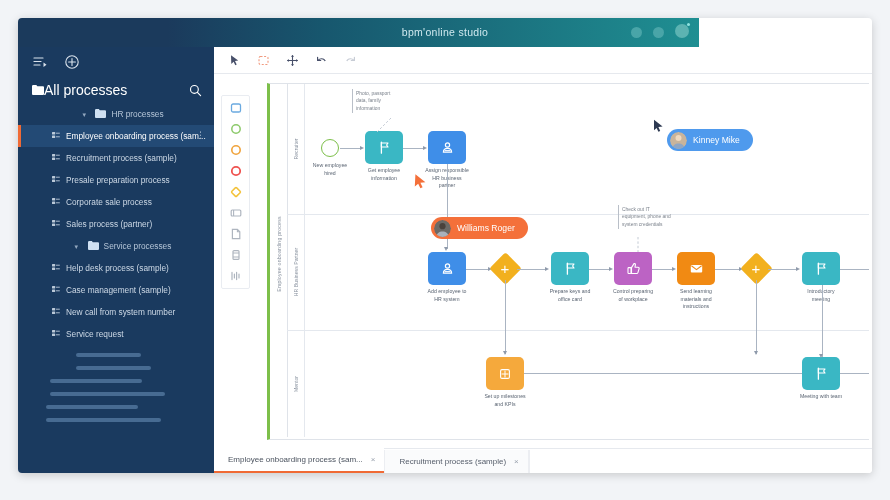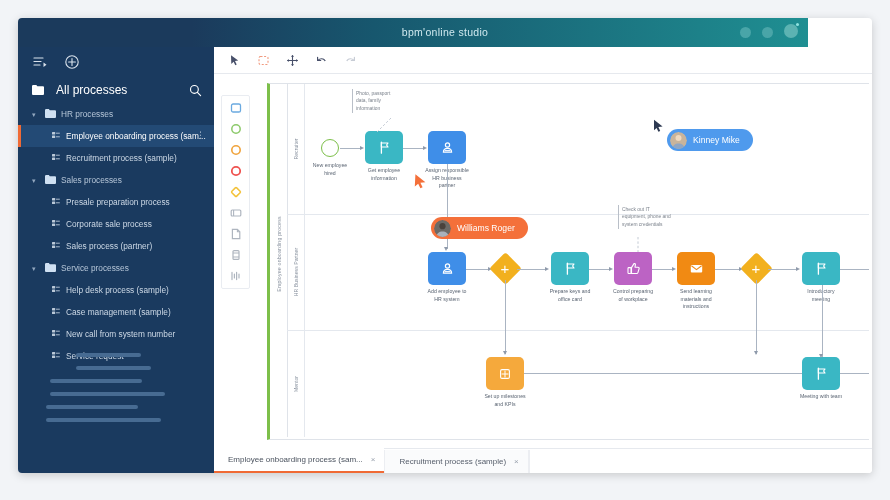--- a/index.html
+++ b/index.html
@@ -2,38 +2,38 @@
 <html><head>
 <meta charset="utf-8">
 <style>
   html,body{margin:0;padding:0;background:#f2f4f7;}
   body{width:890px;height:500px;font-family:"Liberation Sans",sans-serif;overflow:hidden;}
 
   #app{position:absolute;left:18px;top:18px;width:854px;height:455px;
        background:#fff;border-radius:4px;box-shadow:0 2px 10px rgba(0,0,0,.18);overflow:hidden;}
 
   
-  .titlebar{position:absolute;left:0;top:0;width:790px;height:29px;
+  .titlebar{position:absolute;left:0;top:0;width:681px;height:29px;
             background:linear-gradient(90deg,#1b3a5c 0%,#1b3a5c 22%,#17576e 45%,#1f8f92 100%);}
   .title-txt{position:absolute;left:0;top:0;width:854px;line-height:29px;text-align:center;
              color:#cfe9ef;font-size:10.5px;letter-spacing:.3px;}
   .dots{position:absolute;right:10px;top:7px;display:flex;gap:11px;align-items:center;}
   .dot{width:11px;height:11px;border-radius:50%;background:#49a5a8;}
   .dot.big{width:14px;height:14px;background:#5cb3b2;position:relative;top:-1px;}
   .dot.big:after{content:"";position:absolute;right:-1px;top:-1px;width:3px;height:3px;
                  background:#8fe3e0;border-radius:50%;}
 
   
   .sidebar{position:absolute;left:0;top:29px;width:196px;height:426px;background:#1a3a5f;}
   .side-top{height:30px;display:flex;align-items:center;gap:16px;padding:0 0 0 14px;}
   .ico-btn{width:16px;height:16px;opacity:.95;cursor:pointer;}
   .allproc{height:26px;display:flex;align-items:center;padding:0 12px 0 14px;position:relative;}
-  .allproc .lbl{color:#fff;font-size:12px;margin-left:12px;}
+  .allproc .lbl{color:#fff;font-size:14px;margin-left:0;}
   .search-ic{position:absolute;right:12px;top:6px;width:13px;height:13px;}
-  .grp{height:22px;display:flex;align-items:center;padding-left:14px;color:#b6c6d8;font-size:8.3px;}
+  .grp{height:22px;display:flex;align-items:center;padding-left:14px;color:#b6c6d8;font-size:8.3px;justify-content:center;}
   .grp .fold{margin-left:6px;margin-right:5px;}
   .cheV{width:7px;color:#93a8bf;font-size:7px;line-height:1;}
   .leaf{height:22px;display:flex;align-items:center;padding-left:34px;color:#cdd9e6;
         font-size:8.3px;position:relative;}
   .leaf .gly{margin-right:6px;opacity:.9;}
   .leaf.sel{background:#234a75;color:#fff;}
   .leaf.sel:before{content:"";position:absolute;left:0;top:0;width:3px;height:22px;background:#f06a35;}
   .kebab{position:absolute;right:9px;top:5px;color:#b9c8d8;font-size:9px;letter-spacing:0;line-height:10px;}
   .skel{position:absolute;left:0;right:0;}
   .sk{height:4px;border-radius:2px;background:#476b92;margin-bottom:9px;}
@@ -163,27 +163,20 @@
           <span>Employee onboarding process (sam...</span>
           <span class="kebab">⋮</span>
         </div>
         <div class="leaf">
           <span class="gly"><svg width="8" height="8" viewBox="0 0 8 8">
               <rect x="0" y="1" width="3.2" height="2.4" rx=".5" fill="#cdd9e6"></rect>
               <rect x="0" y="4.6" width="3.2" height="2.4" rx=".5" fill="#cdd9e6"></rect>
               <path d="M4 2.2h3.8M4 5.8h3.8" stroke="#cdd9e6" stroke-width=".9"></path>
             </svg></span>
           <span>Recruitment process (sample)</span>
-        </div>
-        <div class="grp">
-          <span class="cheV">▾</span>
-          <span class="fold"><svg width="11" height="9" viewBox="0 0 11 9">
-              <path d="M0 1.2A1.2 1.2 0 0 1 1.2 0h2.6l1 1.2H10a1 1 0 0 1 1 1V8a1 1 0 0 1-1 1H1a1 1 0 0 1-1-1z" fill="#cfe0f2"></path>
-            </svg></span>
-          <span>Sales processes</span>
         </div>
         <div class="leaf">
           <span class="gly"><svg width="8" height="8" viewBox="0 0 8 8">
               <rect x="0" y="1" width="3.2" height="2.4" rx=".5" fill="#cdd9e6"></rect>
               <rect x="0" y="4.6" width="3.2" height="2.4" rx=".5" fill="#cdd9e6"></rect>
               <path d="M4 2.2h3.8M4 5.8h3.8" stroke="#cdd9e6" stroke-width=".9"></path>
             </svg></span>
           <span>Presale preparation process</span>
         </div>
         <div class="leaf">

